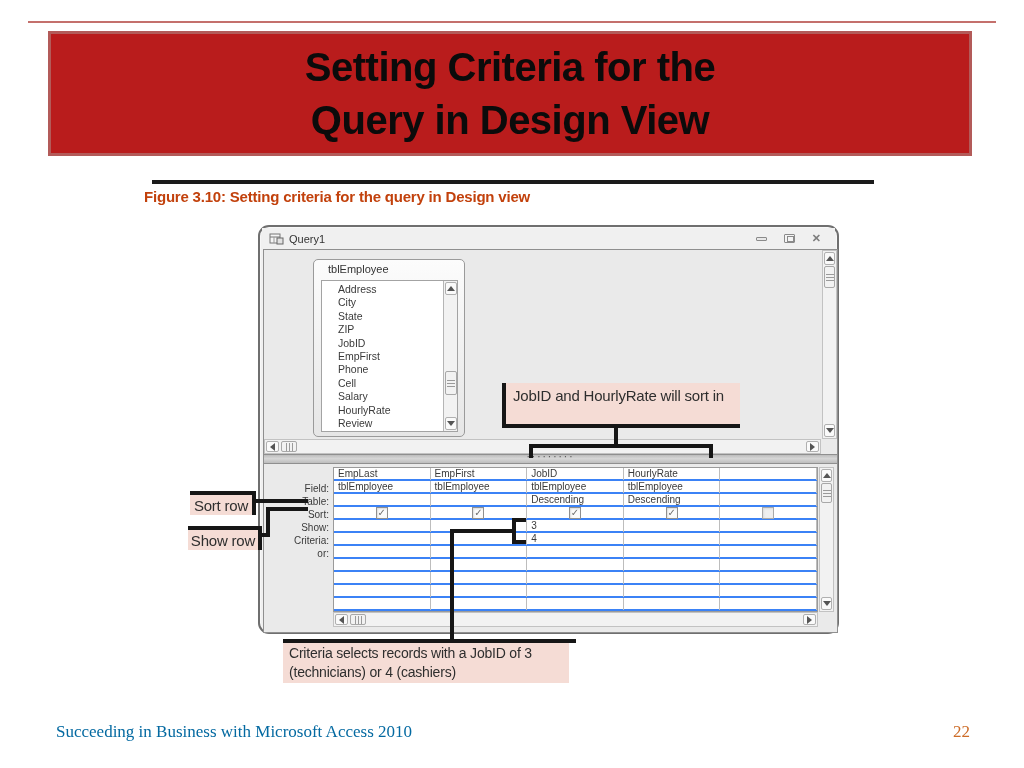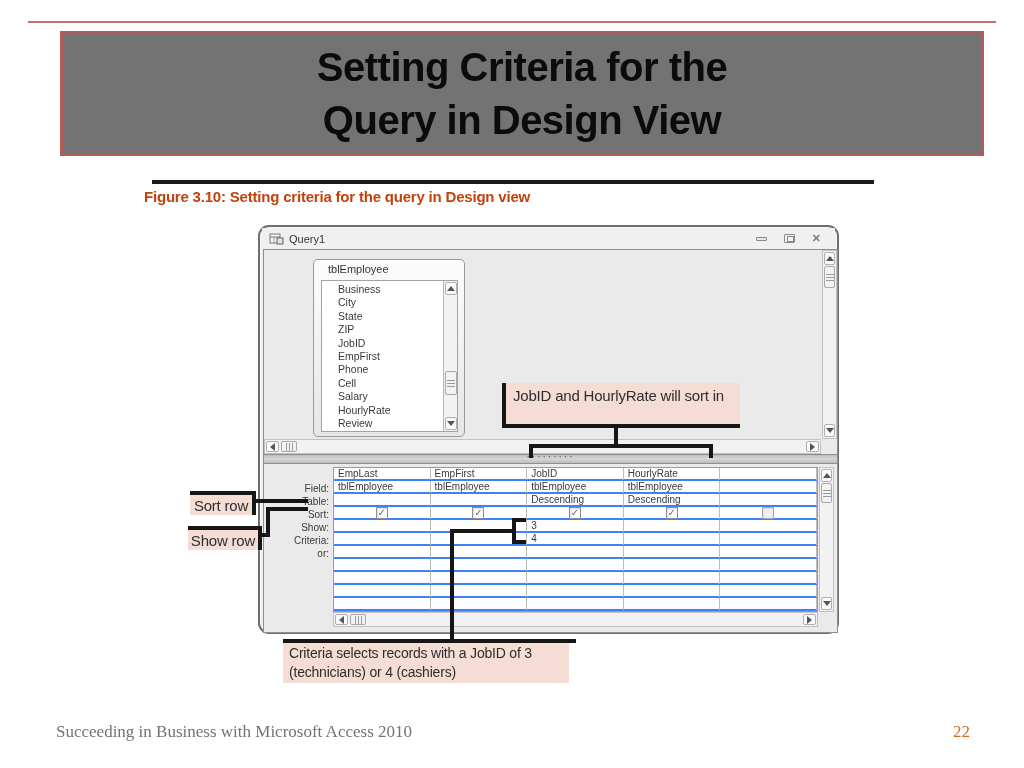--- a/index.html
+++ b/index.html
@@ -2,26 +2,26 @@
 <html><head>
 <meta charset="utf-8">
 <style>
   * { margin:0; padding:0; box-sizing:border-box; }
   body { background:#ffffff; font-family:"Liberation Sans", sans-serif; }
   .slide { position:relative; width:1024px; height:768px; background:#ffffff; overflow:hidden; }
   .abs { position:absolute; }
 
   
   .top-rule { left:28px; top:21px; width:968px; height:2px; background:#c4706c; }
-  .title-box { left:60px; top:31px; width:924px; height:125px; border:3px solid #b35b59;
-               display:flex; flex-direction:column; align-items:center; justify-content:center; background:#737373; }
+  .title-box { left:48px; top:31px; width:924px; height:125px; border:3px solid #b35b59;
+               display:flex; flex-direction:column; align-items:center; justify-content:center; background:#b91c1c; }
   .title-line { font-size:40px; font-weight:bold; color:#0b0b0b; line-height:53px; letter-spacing:-0.5px; }
   .caption-rule { left:152px; top:180px; width:722px; height:4px; background:#1b1b1b; }
   .fig-caption { left:144px; top:188px; font-size:15px; font-weight:bold; color:#c2410c; letter-spacing:-0.2px; }
-  .footer-left { left:56px; top:722px; font-family:"Liberation Serif", serif; font-size:17px; color:#737373; }
+  .footer-left { left:56px; top:722px; font-family:"Liberation Serif", serif; font-size:17px; color:#0369a1; }
   .footer-page { left:930px; top:722px; width:40px; text-align:right; font-family:"Liberation Serif", serif; font-size:17px; color:#cd6c28; }
 
   
   .qwin { left:258px; top:225px; width:581px; height:409px; background:#f0f0f0;
           border:2px solid #6f6f6f; border-radius:11px; box-shadow:inset 0 0 0 1px #f7f7f7; }
   .titlebar { position:absolute; left:2px; top:1px; right:2px; height:21px; display:flex; align-items:center; background:#f0f0f0; }
   .win-icon { margin-left:7px; width:15px; height:12px; }
   .win-title { margin-left:5px; font-size:11px; color:#333; }
   .win-btns { margin-left:auto; display:flex; align-items:center; gap:17px; margin-right:14px; }
   .btn-min { width:11px; height:4px; border:1px solid #8a8a8a; border-radius:1px; background:#e8e8e8; }
@@ -113,21 +113,21 @@
         <span class="btn-close">✕</span>
       </span>
     </div>
 
     <div class="win-inner">
 
       <div class="field-list">
         <div class="fl-header">tblEmployee</div>
         <div class="fl-listbox">
           <div class="fl-items">
-              <div class="fl-item">Business</div>
+              <div class="fl-item">Address</div>
               <div class="fl-item">City</div>
               <div class="fl-item">State</div>
               <div class="fl-item">ZIP</div>
               <div class="fl-item">JobID</div>
               <div class="fl-item">EmpFirst</div>
               <div class="fl-item">Phone</div>
               <div class="fl-item">Cell</div>
               <div class="fl-item">Salary</div>
               <div class="fl-item">HourlyRate</div>
               <div class="fl-item">Review</div>

